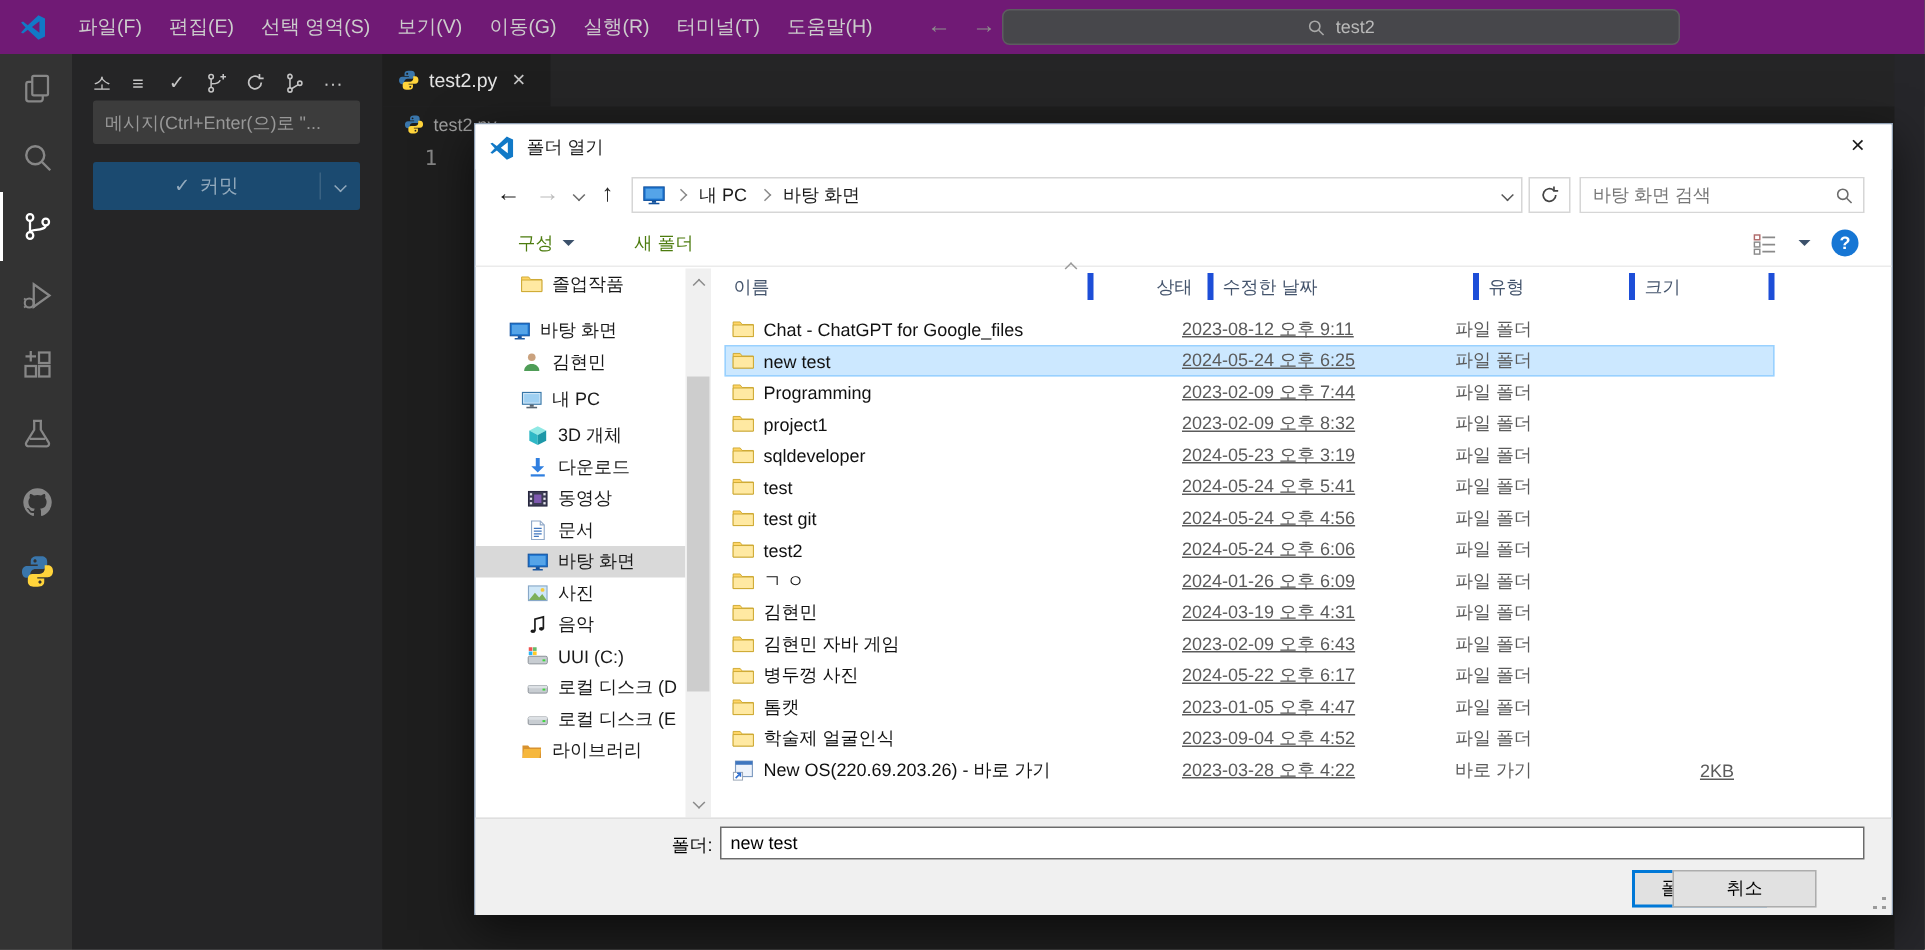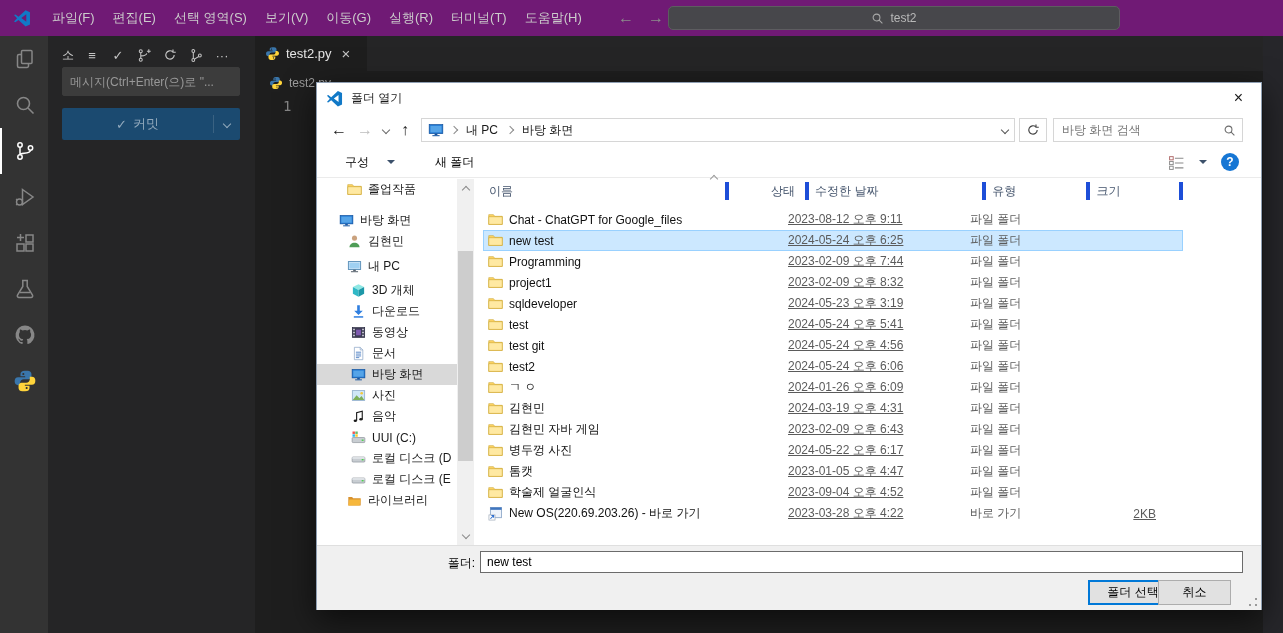--- a/index.html
+++ b/index.html
@@ -78,21 +78,21 @@
     border:1px solid #d6d6d6; display:flex; align-items:center; justify-content:center; color:#444; }
   #dlg-search { position:absolute; left:736px; top:5px; width:190px; height:24px;
     border:1px solid #d6d6d6; }
   #dlg-search input { width:100%; height:100%; border:0; outline:none; padding:0 24px 0 8px;
     font-size:12px; color:#444; font-family:"Liberation Sans","DejaVu Sans",sans-serif; }
   #dlg-search input::placeholder { color:#777; opacity:1; }
   #dlg-search svg { position:absolute; right:6px; top:5px; width:13px; height:13px; }
 
   #dlg-toolbar { position:absolute; left:0; top:64px; width:100%; height:31px;
     border-bottom:1px solid #ebebeb; display:flex; align-items:center; }
-  .tool-link { display:flex; align-items:center; gap:18px; padding:0 10px; height:100%; color:#000000; }
+  .tool-link { display:flex; align-items:center; gap:6px; padding:0 10px; height:100%; color:#4d7c0f; }
   .caret-down { width:0; height:0; border-left:4px solid transparent; border-right:4px solid transparent;
     border-top:4px solid #3c516b; }
   #tool-right { margin-left:auto; display:flex; align-items:center; gap:14px; padding-right:22px; }
   #help-btn { width:18px; height:18px; border-radius:50%; background:#1676d4; color:#fff;
     display:flex; align-items:center; justify-content:center; font-size:12px; font-weight:bold; }
 
   
   #tree { position:absolute; left:0; top:96px; width:140px; height:366px; overflow:hidden; }
   .tree-item { height:21px; display:flex; align-items:center; gap:6px; white-space:nowrap; cursor:default; }
   .tree-item svg { width:15px; height:15px; flex:0 0 15px; }
@@ -125,21 +125,21 @@
   #dlg-bottom { position:absolute; left:0; top:462px; width:100%; height:65px;
     background:#f0f0f0; border-top:1px solid #dfdfdf; }
   #folder-label { position:absolute; left:0; top:9px; width:158px; text-align:right; color:#000; }
   #folder-input { position:absolute; left:163px; top:5px; width:763px; height:22px;
     border:1px solid #6b6b6b; font-size:12px; padding:0 6px; outline:none; color:#000;
     font-family:"Liberation Sans","DejaVu Sans",sans-serif; background:#fff; }
   .dlg-btn { position:absolute; top:34px; height:25px; background:#e1e1e1; border:1px solid #adadad;
     font-size:12px; display:flex; align-items:center; justify-content:center; cursor:pointer;
     font-family:"Liberation Sans","DejaVu Sans",sans-serif; color:#000; }
   #btn-select { left:771px; width:90px; border:2px solid #0078d7; }
-  #btn-cancel { left:841px; width:73px; }
+  #btn-cancel { left:798px; width:96px; }
   #grip { position:absolute; right:3px; bottom:3px; width:10px; height:10px;
     background:
       radial-gradient(circle at 8px 2px,#9a9a9a 1.2px,transparent 1.3px),
       radial-gradient(circle at 8px 8px,#9a9a9a 1.2px,transparent 1.3px),
       radial-gradient(circle at 2px 8px,#9a9a9a 1.2px,transparent 1.3px); }
 </style>
 </head>
 <body>
 
 <svg width="0" height="0" style="position:absolute">

